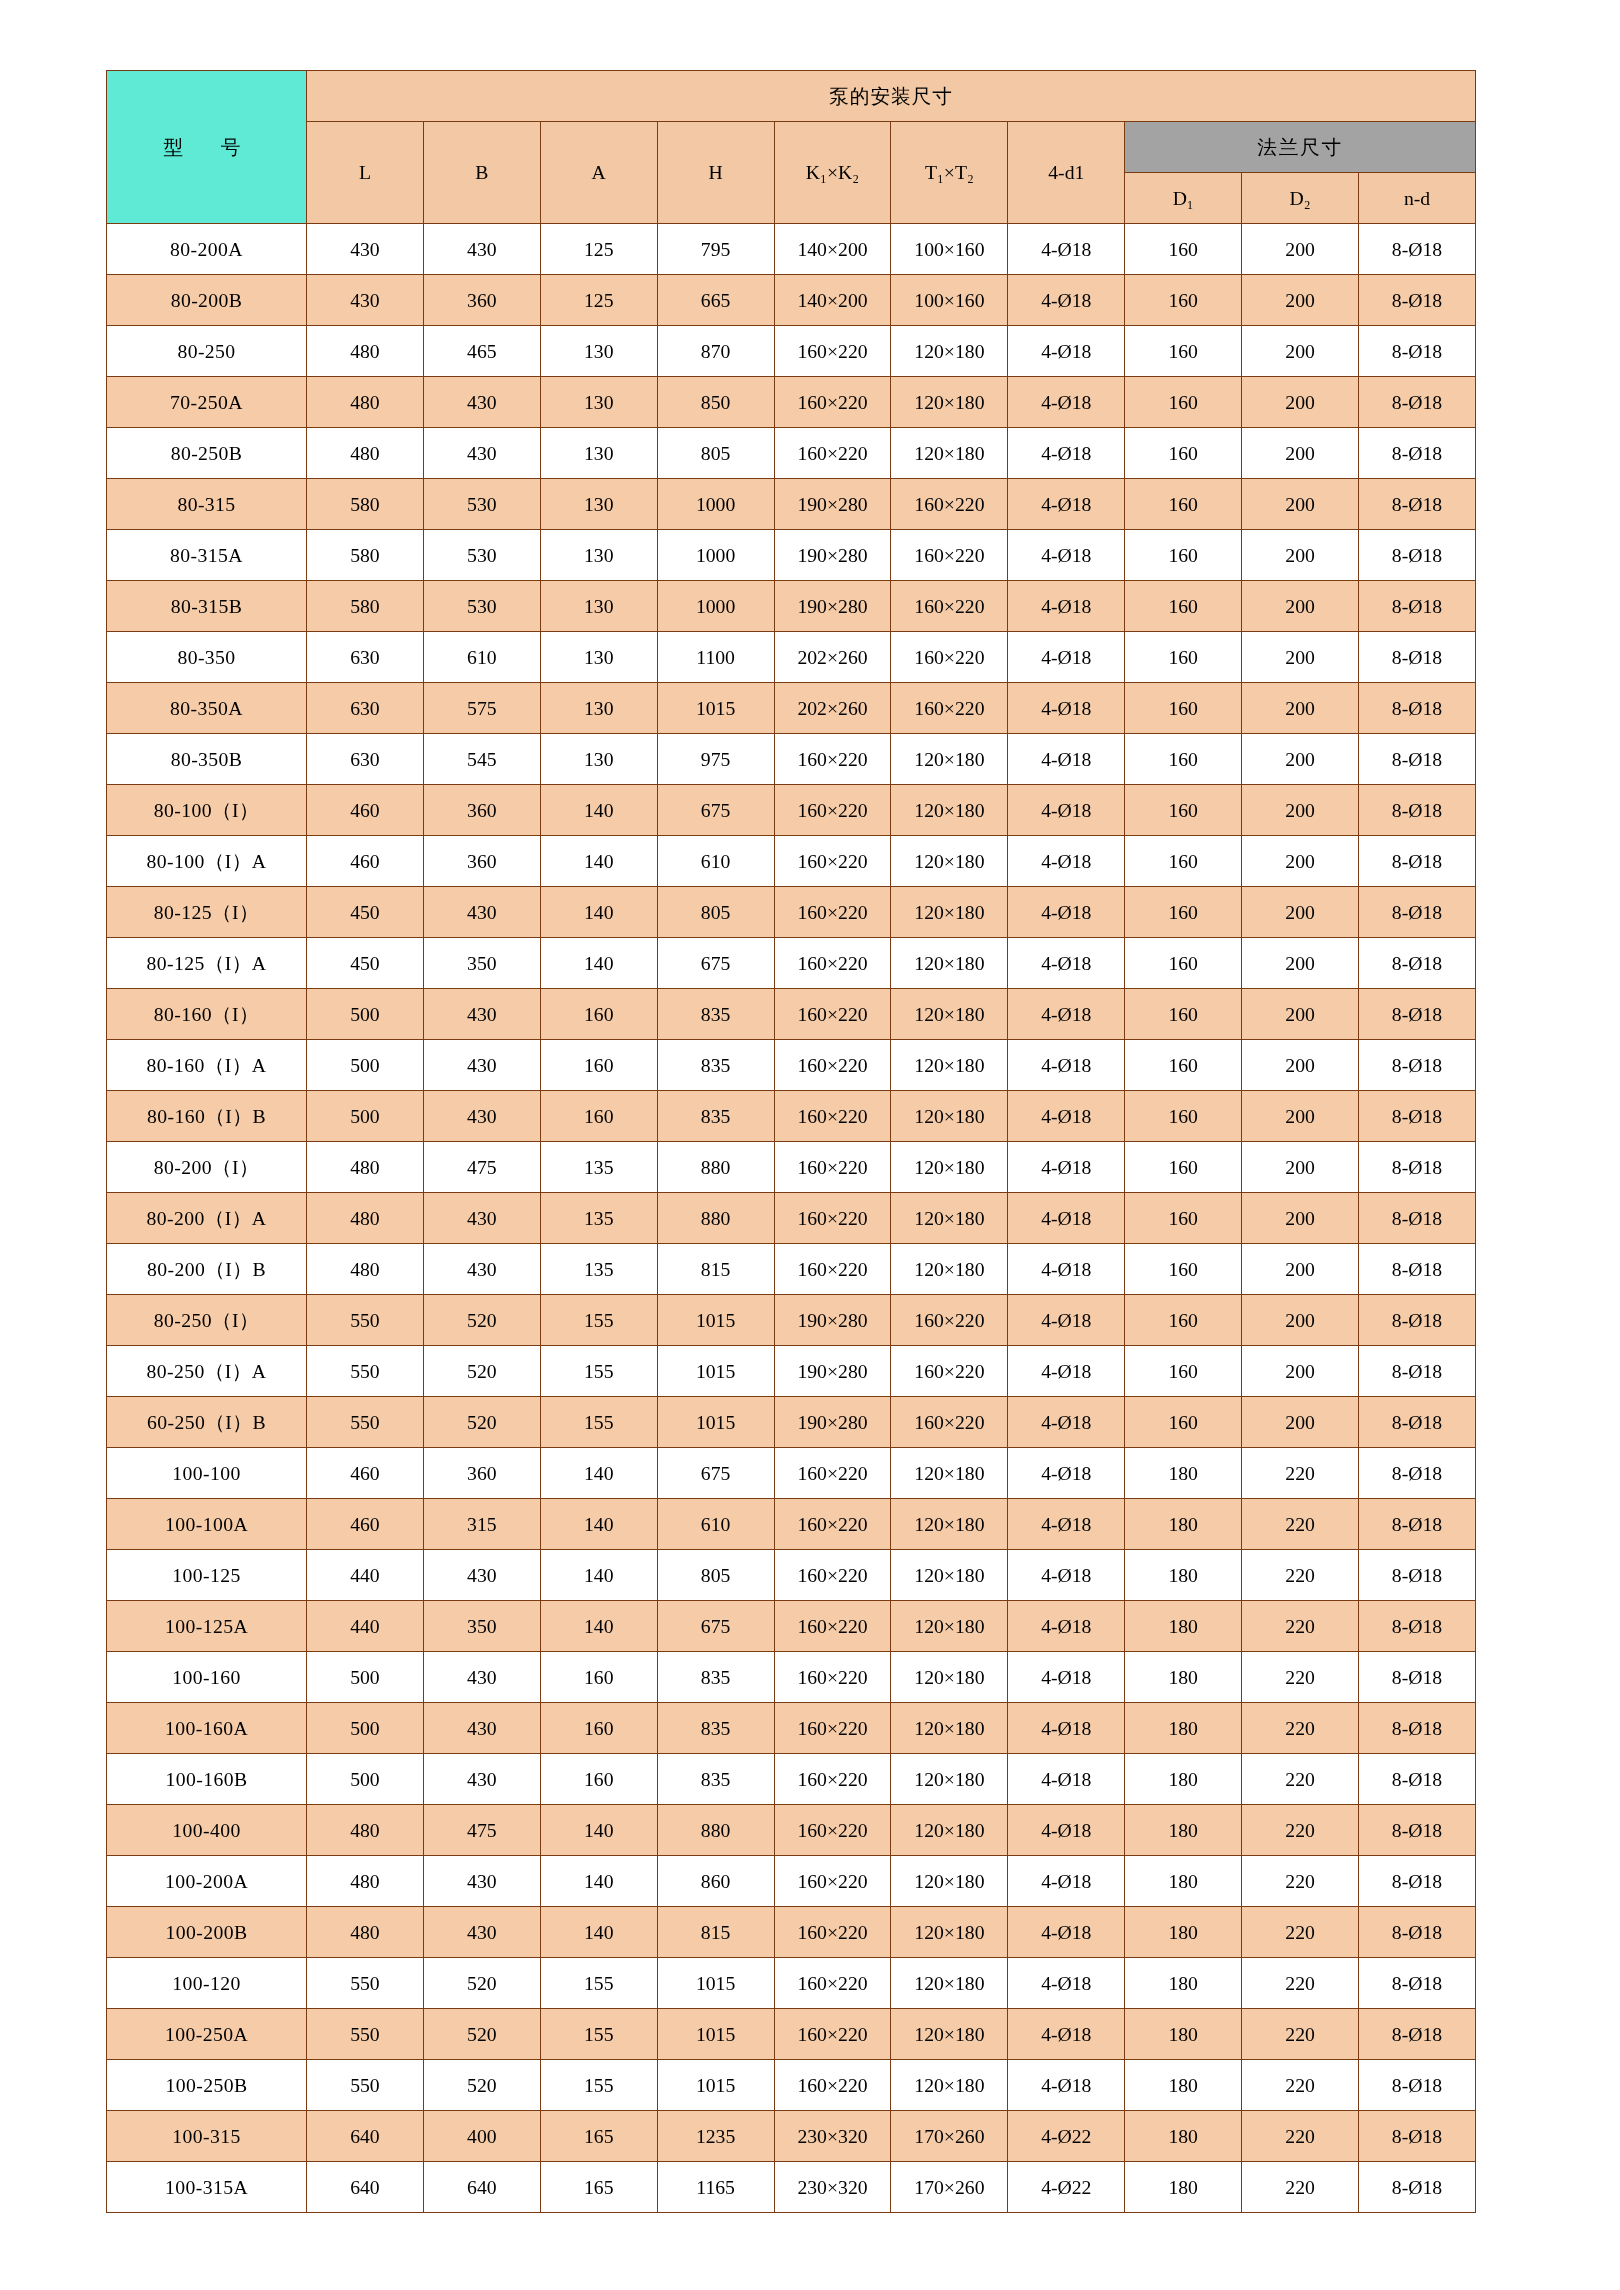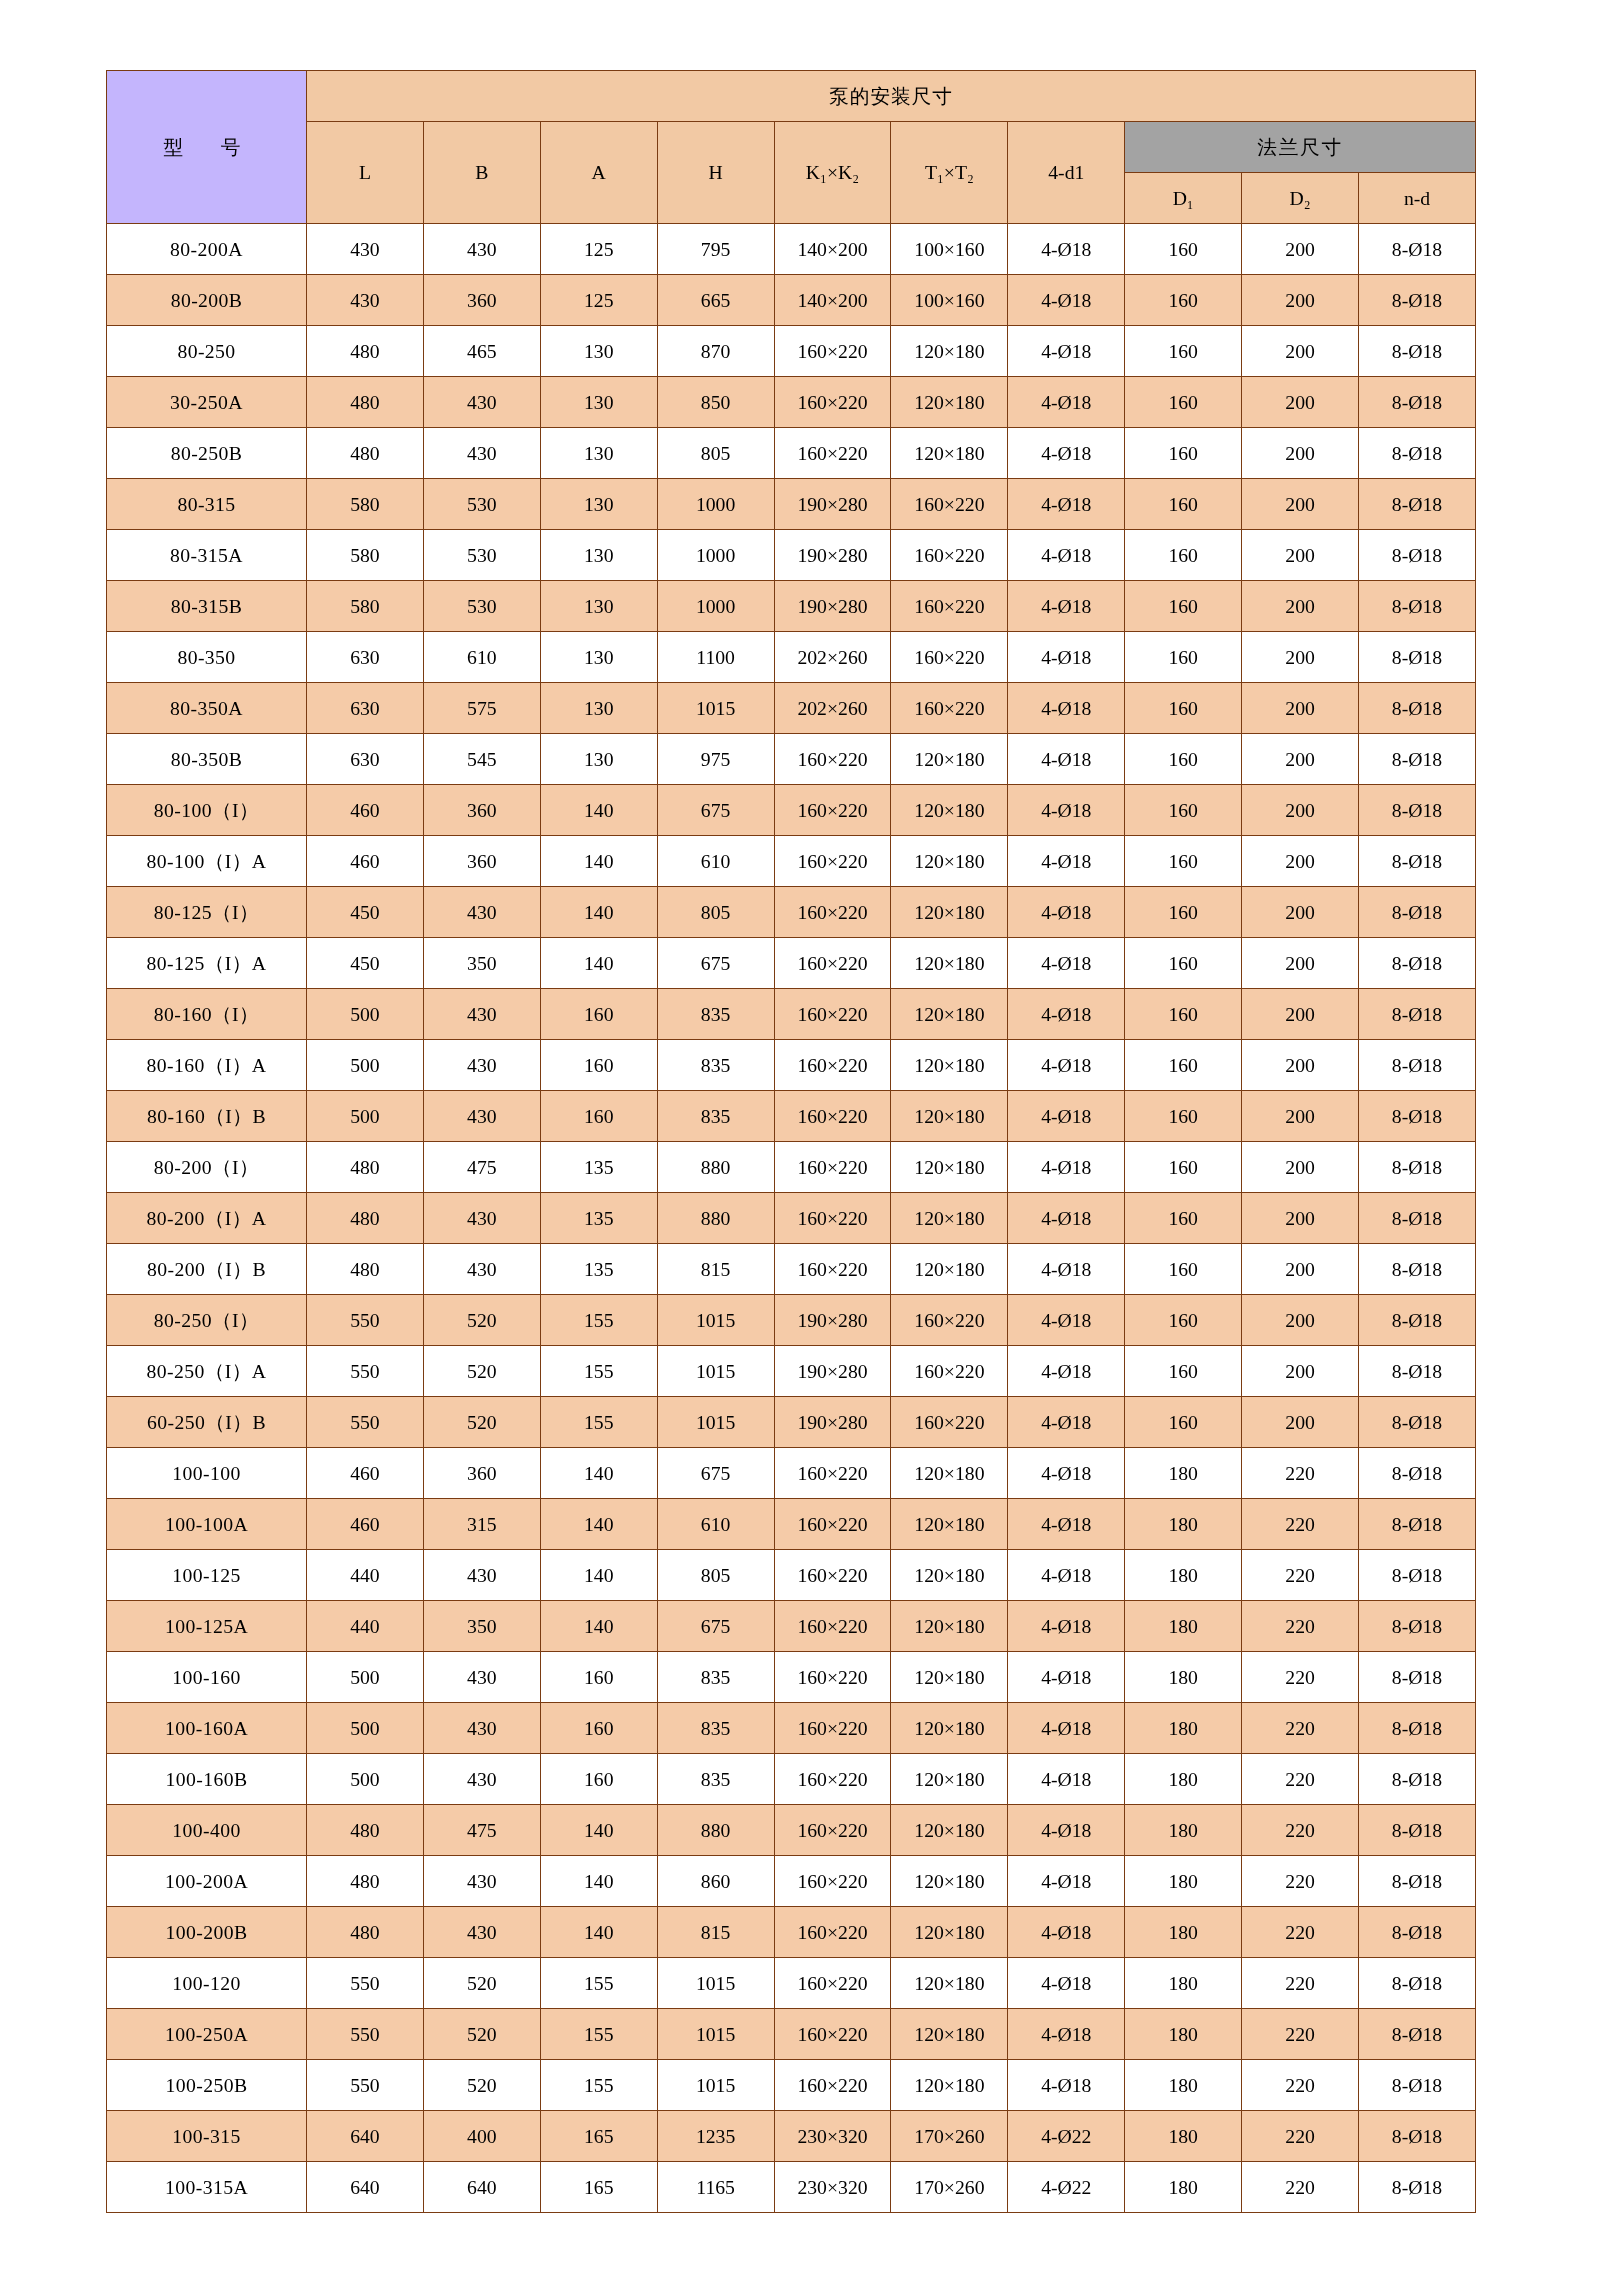--- a/index.html
+++ b/index.html
@@ -37,21 +37,21 @@
     height: 50px;
   }
   
   .hdr {
     background: #f2c9a4;
     font-size: 24px;
     letter-spacing: 0.9px;
     margin-left: 24px;
   }
   .hdr-model {
-    background: #c4b5fd;
+    background: #5eead4;
     font-size: 24px;
     letter-spacing: 9px;
   }
   .hdr-sub {
     background: #f2c9a4;
     font-size: 23px;
   }
   .hdr-flange {
     background: #a3a3a3;
     font-size: 24px;
@@ -139,21 +139,21 @@
           <td>130</td>
           <td>870</td>
           <td>160×220</td>
           <td>120×180</td>
           <td>4-Ø18</td>
           <td>160</td>
           <td>200</td>
           <td>8-Ø18</td>
         </tr>
         <tr class="row-even">
-          <td class="model-cell">30-250A</td>
+          <td class="model-cell">70-250A</td>
           <td>480</td>
           <td>430</td>
           <td>130</td>
           <td>850</td>
           <td>160×220</td>
           <td>120×180</td>
           <td>4-Ø18</td>
           <td>160</td>
           <td>200</td>
           <td>8-Ø18</td>

